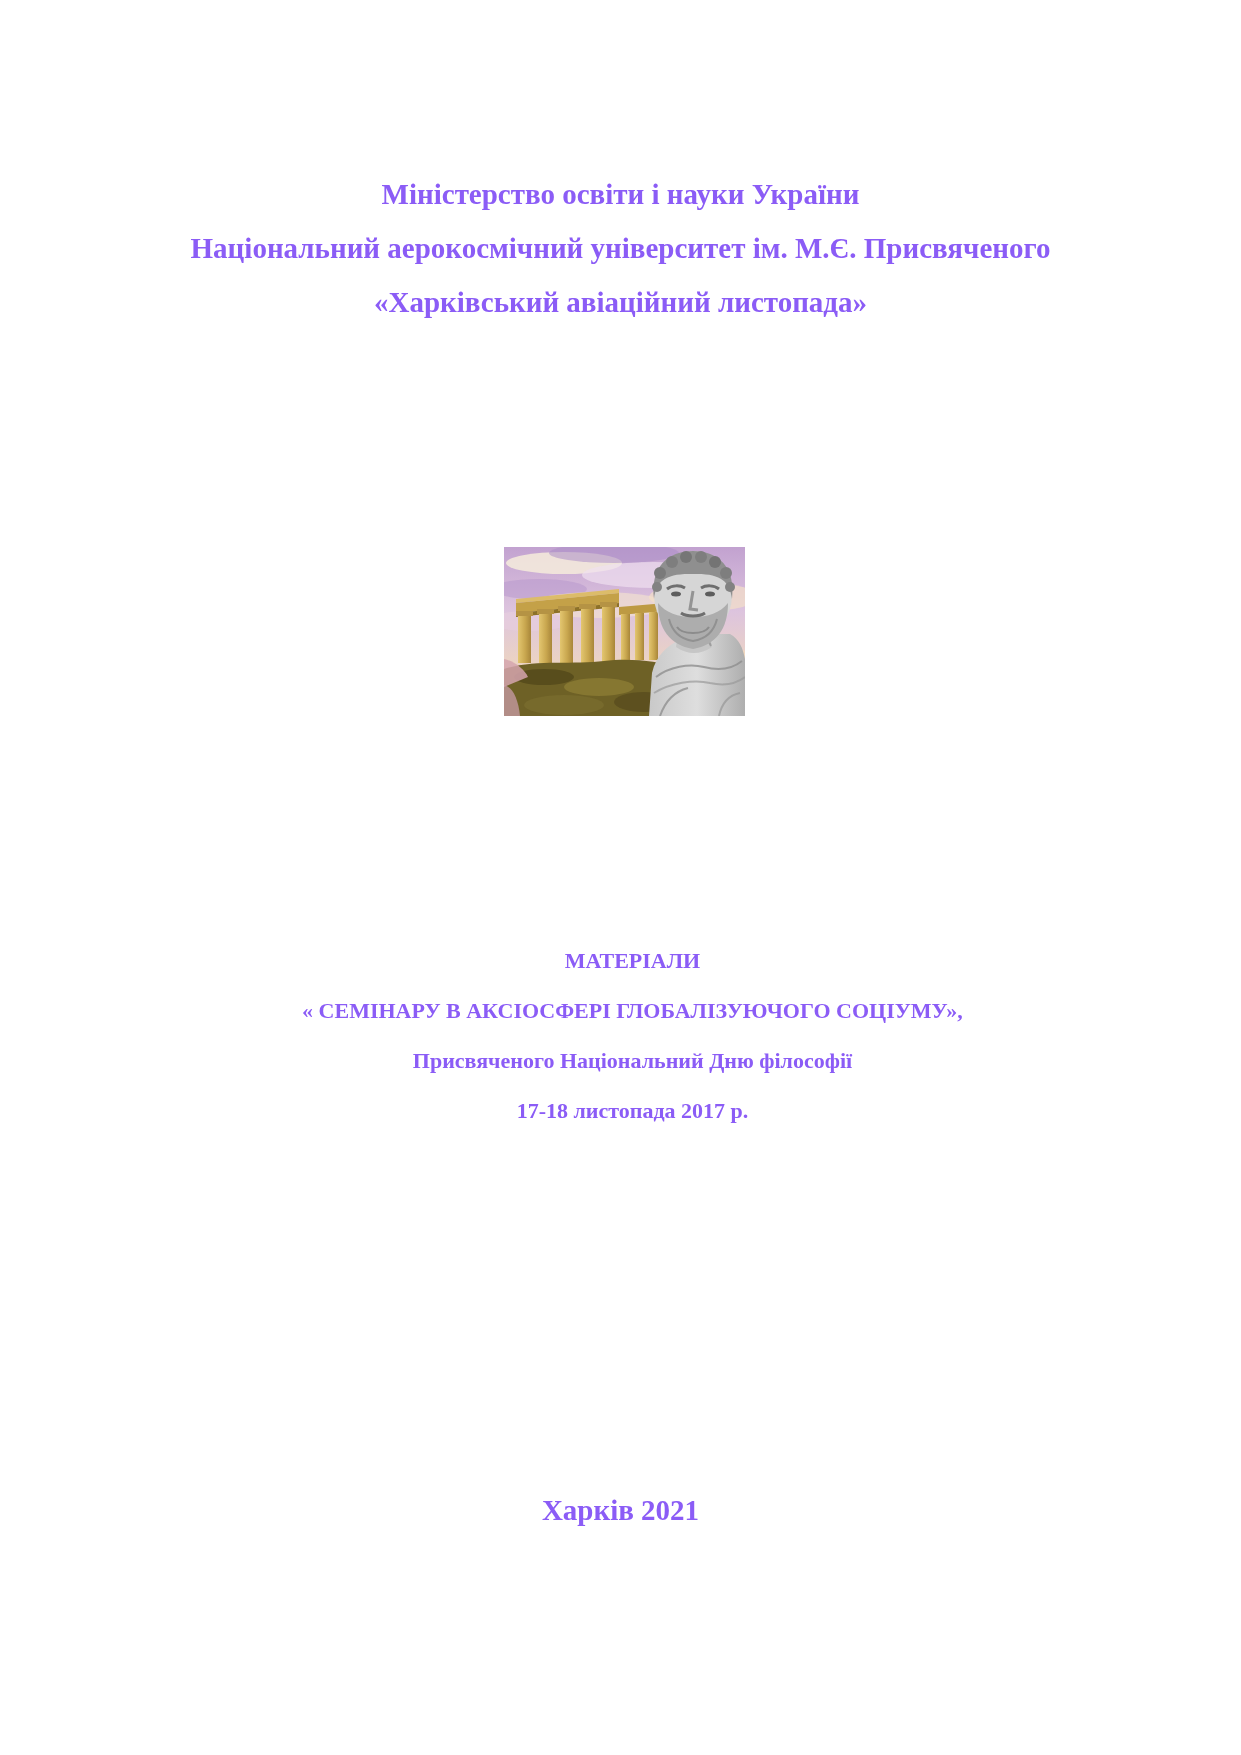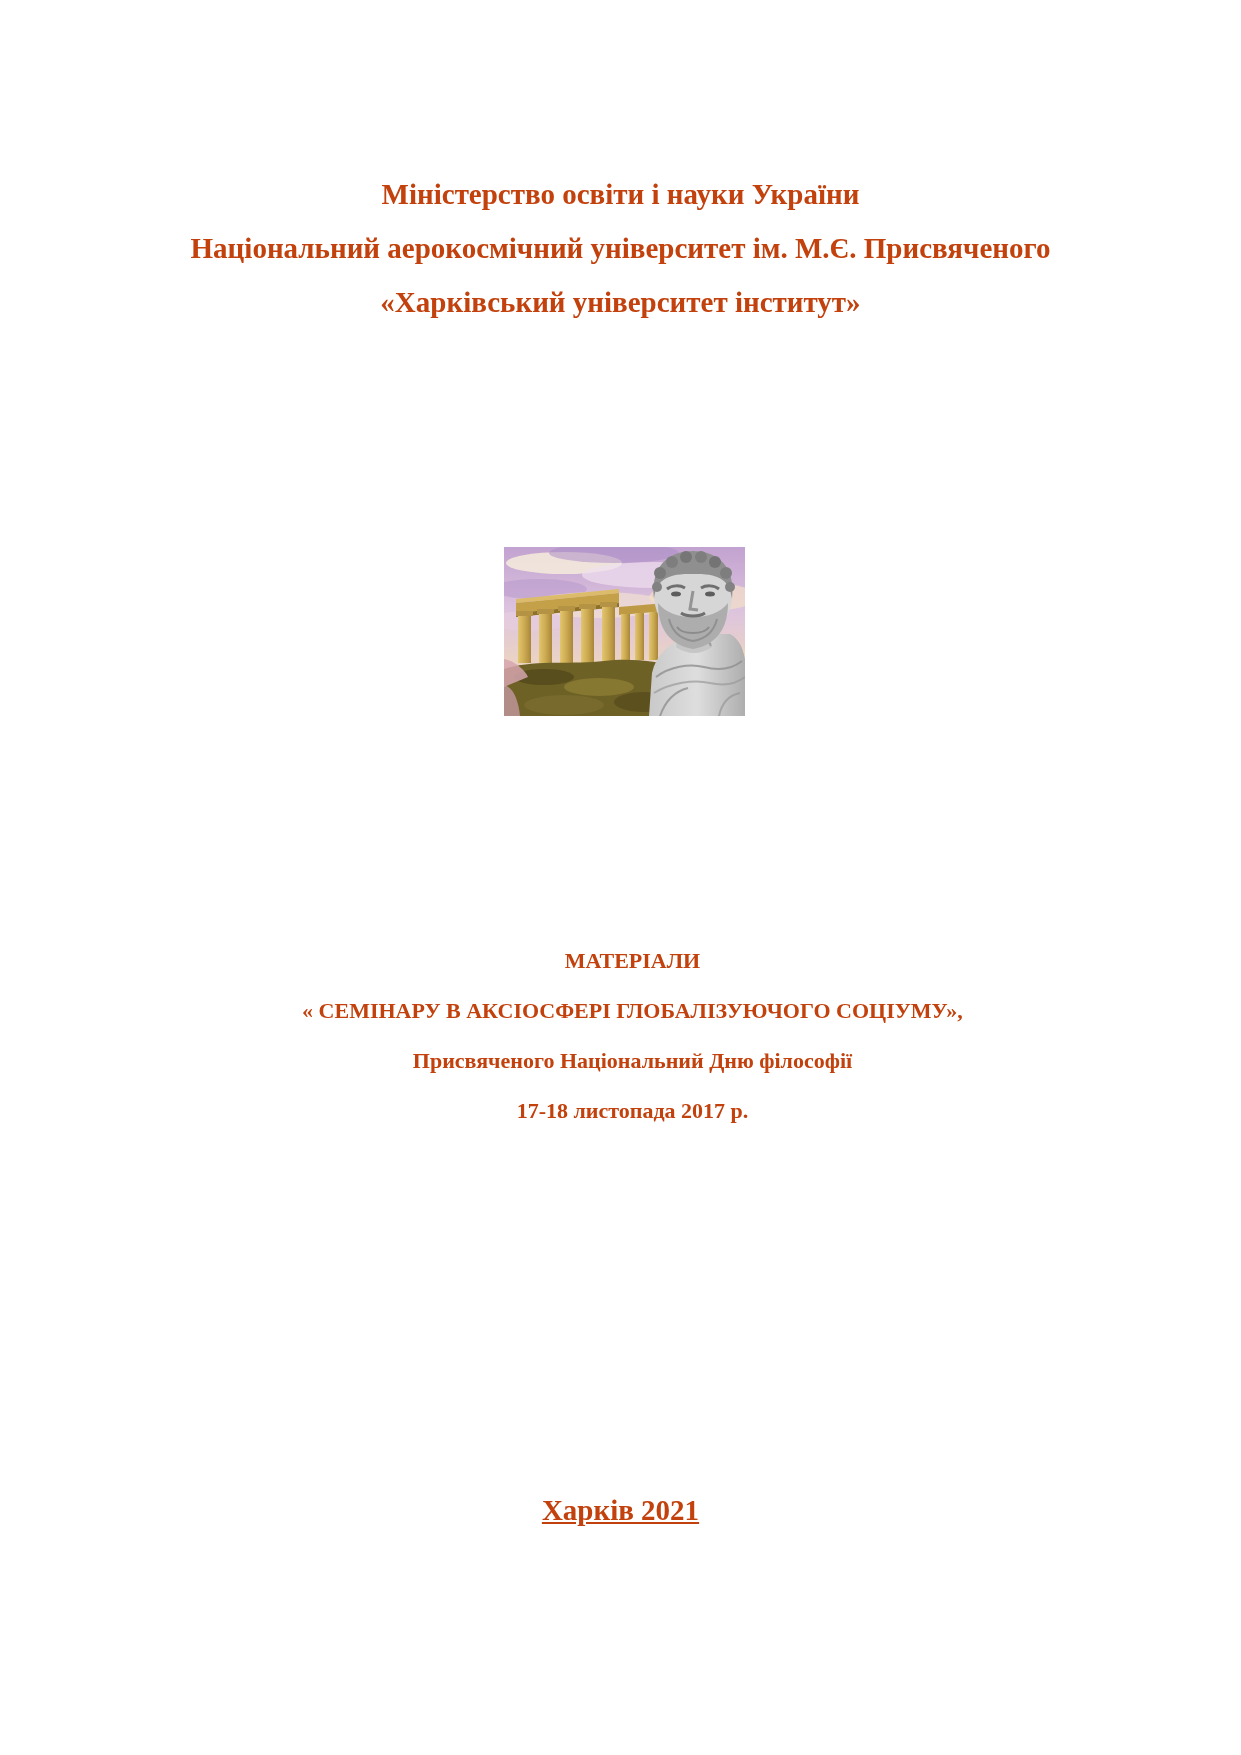--- a/index.html
+++ b/index.html
@@ -8,21 +8,21 @@
     background: #ffffff;
   }
   .page {
     position: relative;
     width: 1241px;
     height: 1755px;
     background: #ffffff;
     overflow: hidden;
     font-family: "Liberation Serif", "DejaVu Serif", serif;
     font-weight: bold;
-    color: #c2410c;
+    color: #8b5cf6;
   }
   .text-line {
     white-space: pre-wrap; 
   }
   .header-block {
     position: absolute;
     top: 167px;
     left: 0;
     width: 1241px;
     text-align: center;
@@ -48,32 +48,31 @@
     padding-left: 12px;
   }
   .footer-line {
     position: absolute;
     top: 1485px;
     left: 0;
     width: 1241px;
     text-align: center;
     font-size: 29px;
     line-height: 50px;
-    text-decoration: underline;
   }
 </style>
 </head>
 <body>
 
 <div class="page">
 
   <div class="header-block">
     <div class="text-line">Міністерство освіти і науки України</div>
     <div class="text-line">Національний аерокосмічний університет ім. М.Є. Присвяченого</div>
-    <div class="text-line">«Харківський університет інститут»</div>
+    <div class="text-line">«Харківський авіаційний листопада»</div>
   </div>
 
   <div class="photo">
     <svg width="241" height="169" viewBox="0 0 241 169" xmlns="http://www.w3.org/2000/svg">
       <defs>
         <linearGradient id="sky" x1="0" y1="0" x2="0" y2="1">
           <stop offset="0" stop-color="#c2a2d0"></stop>
           <stop offset="0.38" stop-color="#ddc4de"></stop>
           <stop offset="0.7" stop-color="#ecd4c2"></stop>
           <stop offset="1" stop-color="#eed7b9"></stop>

